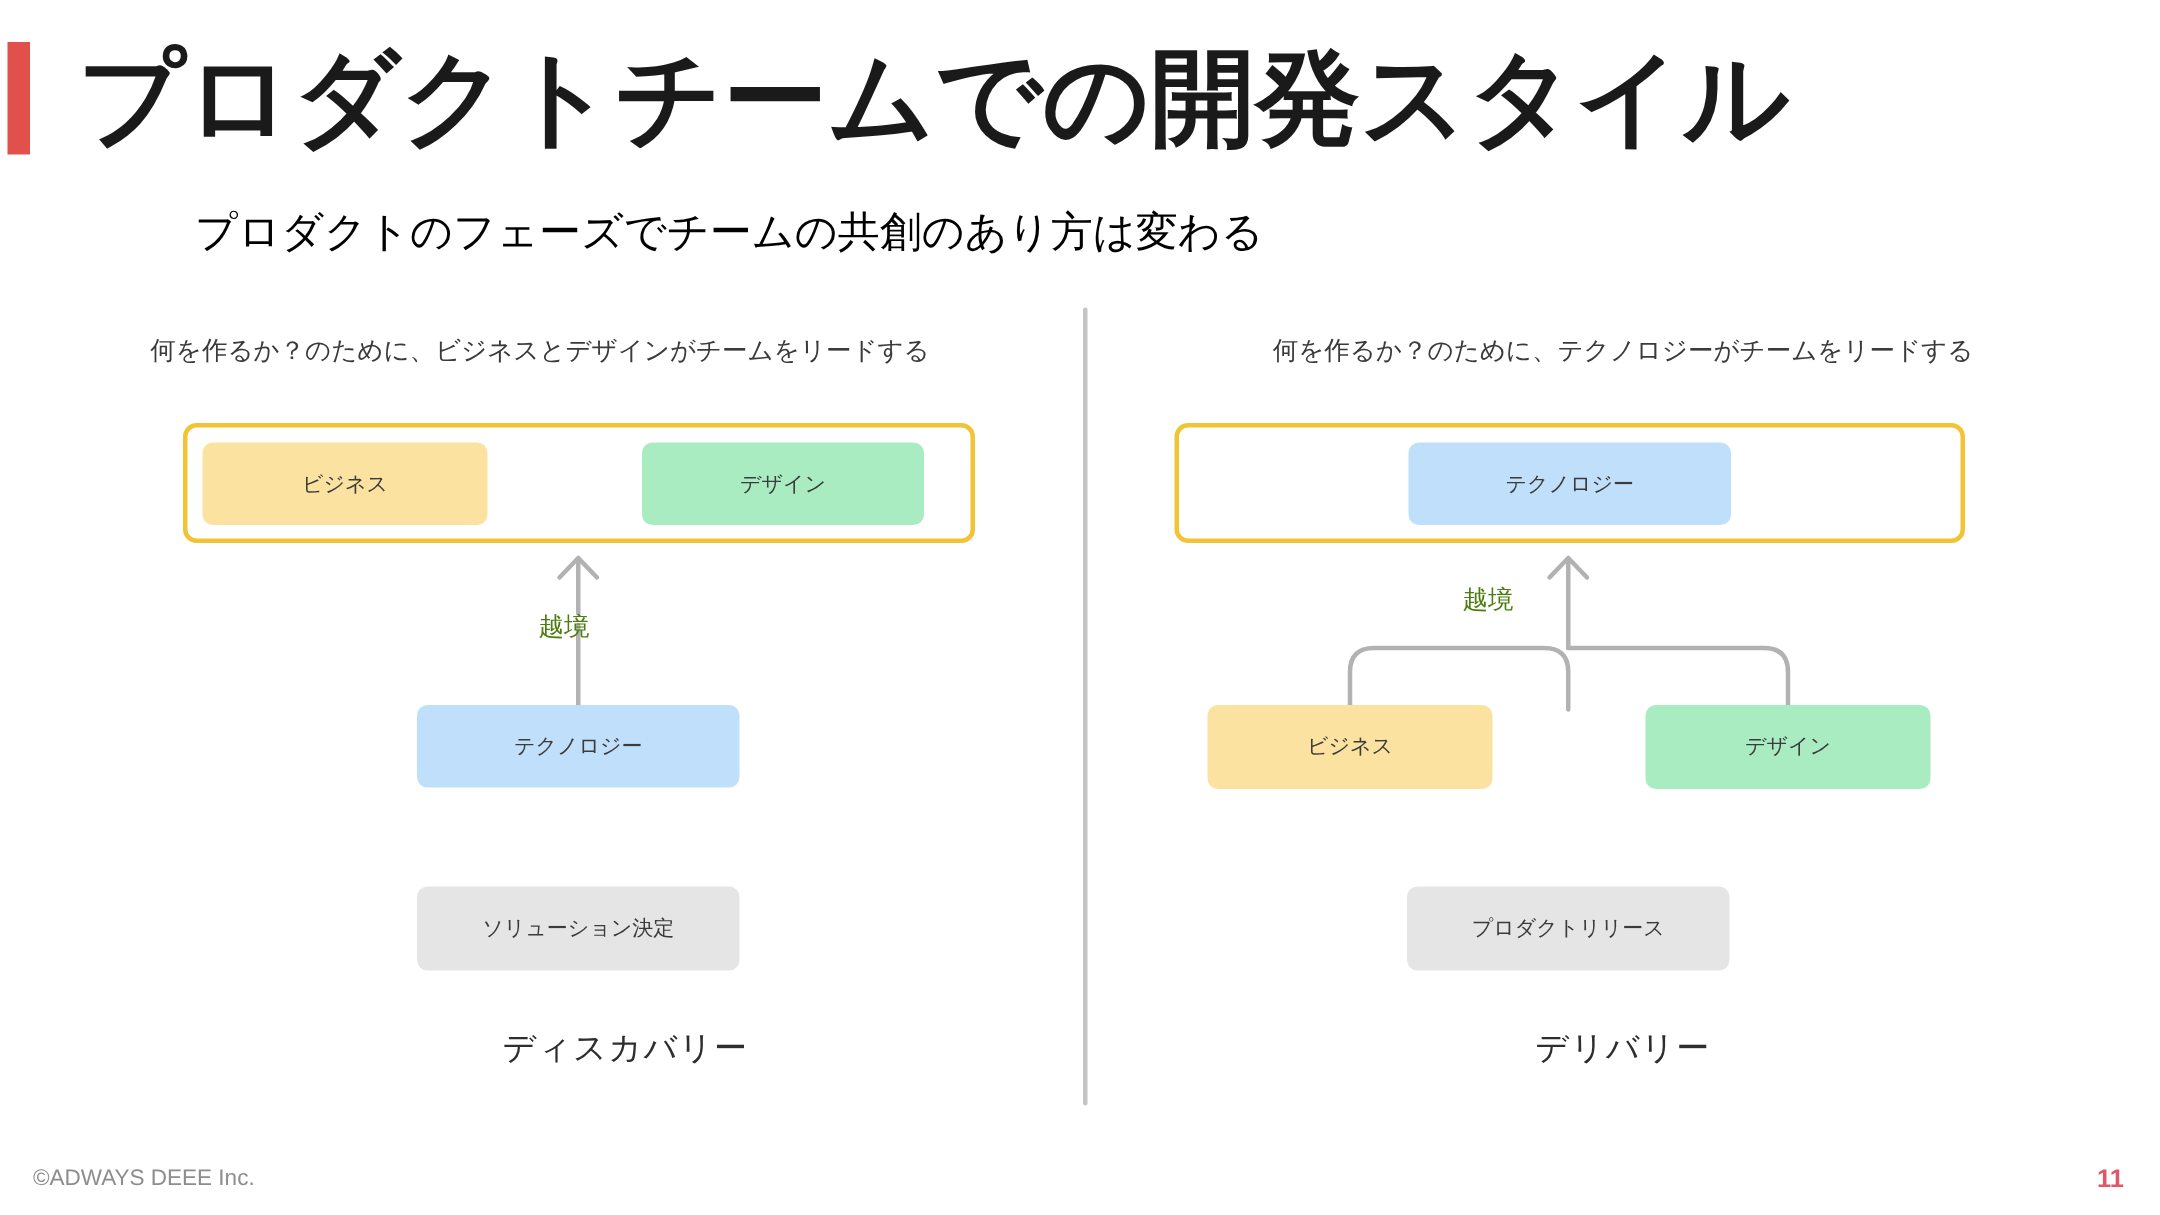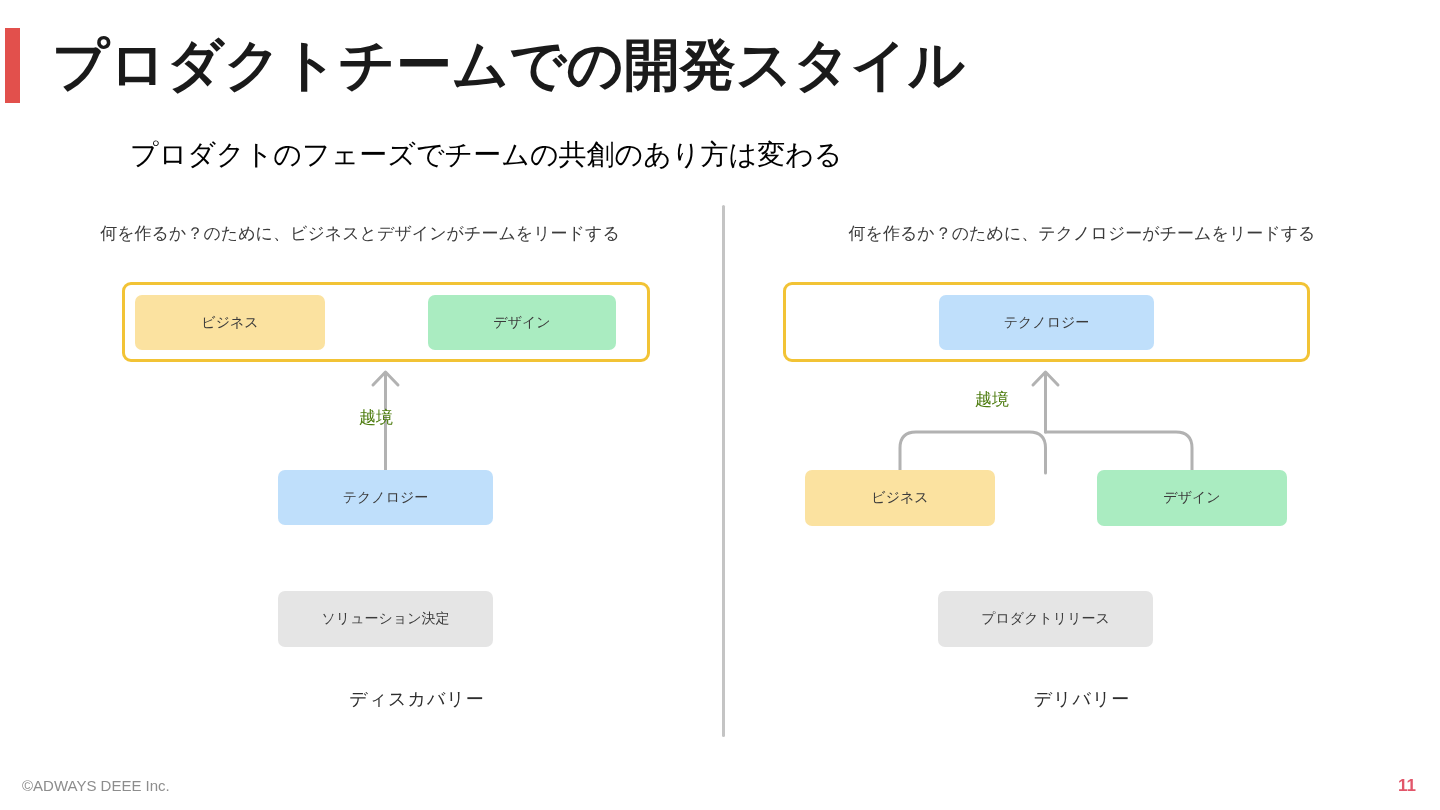--- a/index.html
+++ b/index.html
@@ -25,21 +25,21 @@
     left: 5px;
     top: 28px;
     width: 15px;
     height: 75px;
     background: #e2504c;
   }
   #page-title {
     position: absolute;
     left: 52px;
     top: 27px;
-    font-size: 56px;
+    font-size: 70px;
     font-weight: bold;
     letter-spacing: 0px;
     color: #1a1a1a;
     line-height: 76px;
     white-space: nowrap;
   }
   #page-subtitle {
     position: absolute;
     left: 130px;
     top: 134px;
@@ -142,21 +142,21 @@
   }
   #crossing-label-left  { left: 359px; top: 406px; }
   #crossing-label-right { left: 975px; top: 388px; }
 
   
   .phase-label {
     position: absolute;
     top: 683px;
     width: 100%;
     text-align: center;
-    font-size: 18px;
+    font-size: 22px;
     color: #2e2e2e;
     letter-spacing: 1px;
     line-height: 32px;
     white-space: nowrap;
   }
   #column-left  .phase-label { left: 56px; }
   #column-right .phase-label { left: 1px;  }
 
   
   #footer-copyright {

